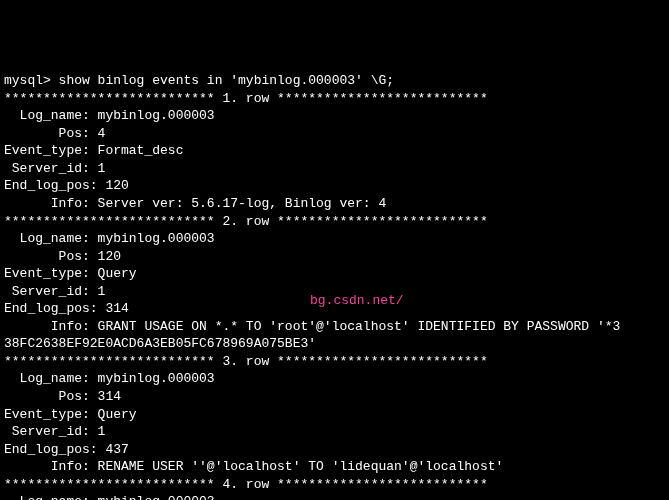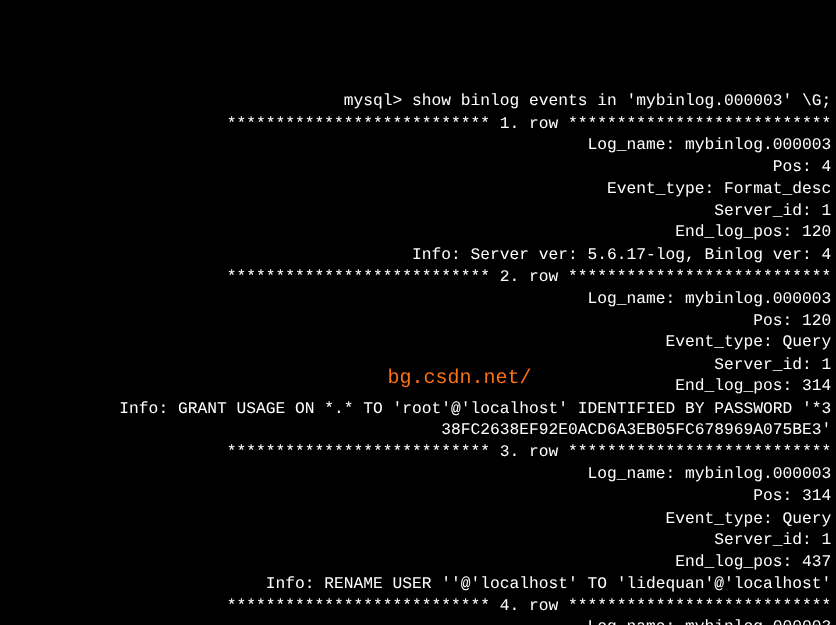--- a/index.html
+++ b/index.html
@@ -15,28 +15,27 @@
       line-height: 1.35;
       width: 669px;
       height: 500px;
       overflow: hidden;
       padding: 2px 4px;
       white-space: pre;
       position: relative;
     }
     .line {
       display: block;
-      text-align: right;
     }
     .watermark {
       position: absolute;
-      color: #f97316;
+      color: #ec4899;
       top: 292px;
       left: 310px;
-      font-size: 16px;
+      font-size: 13px;
     }
   </style>
 </head>
 <body>
 
 
 
 <div id="terminal"><span class="line">mysql&gt; show binlog events in 'mybinlog.000003' \G;</span><span class="line">*************************** 1. row ***************************</span><span class="line">  Log_name: mybinlog.000003</span><span class="line">       Pos: 4</span><span class="line">Event_type: Format_desc</span><span class="line"> Server_id: 1</span><span class="line">End_log_pos: 120</span><span class="line">      Info: Server ver: 5.6.17-log, Binlog ver: 4</span><span class="line">*************************** 2. row ***************************</span><span class="line">  Log_name: mybinlog.000003</span><span class="line">       Pos: 120</span><span class="line">Event_type: Query</span><span class="line"> Server_id: 1</span><span class="line">End_log_pos: 314</span><span class="line">      Info: GRANT USAGE ON *.* TO 'root'@'localhost' IDENTIFIED BY PASSWORD '*3</span><span class="line">38FC2638EF92E0ACD6A3EB05FC678969A075BE3'</span><span class="line">*************************** 3. row ***************************</span><span class="line">  Log_name: mybinlog.000003</span><span class="line">       Pos: 314</span><span class="line">Event_type: Query</span><span class="line"> Server_id: 1</span><span class="line">End_log_pos: 437</span><span class="line">      Info: RENAME USER ''@'localhost' TO 'lidequan'@'localhost'</span><span class="line">*************************** 4. row ***************************</span><span class="line">  Log_name: mybinlog.000003</span></div>
 <span class="watermark">bg.csdn.net/</span>
 

